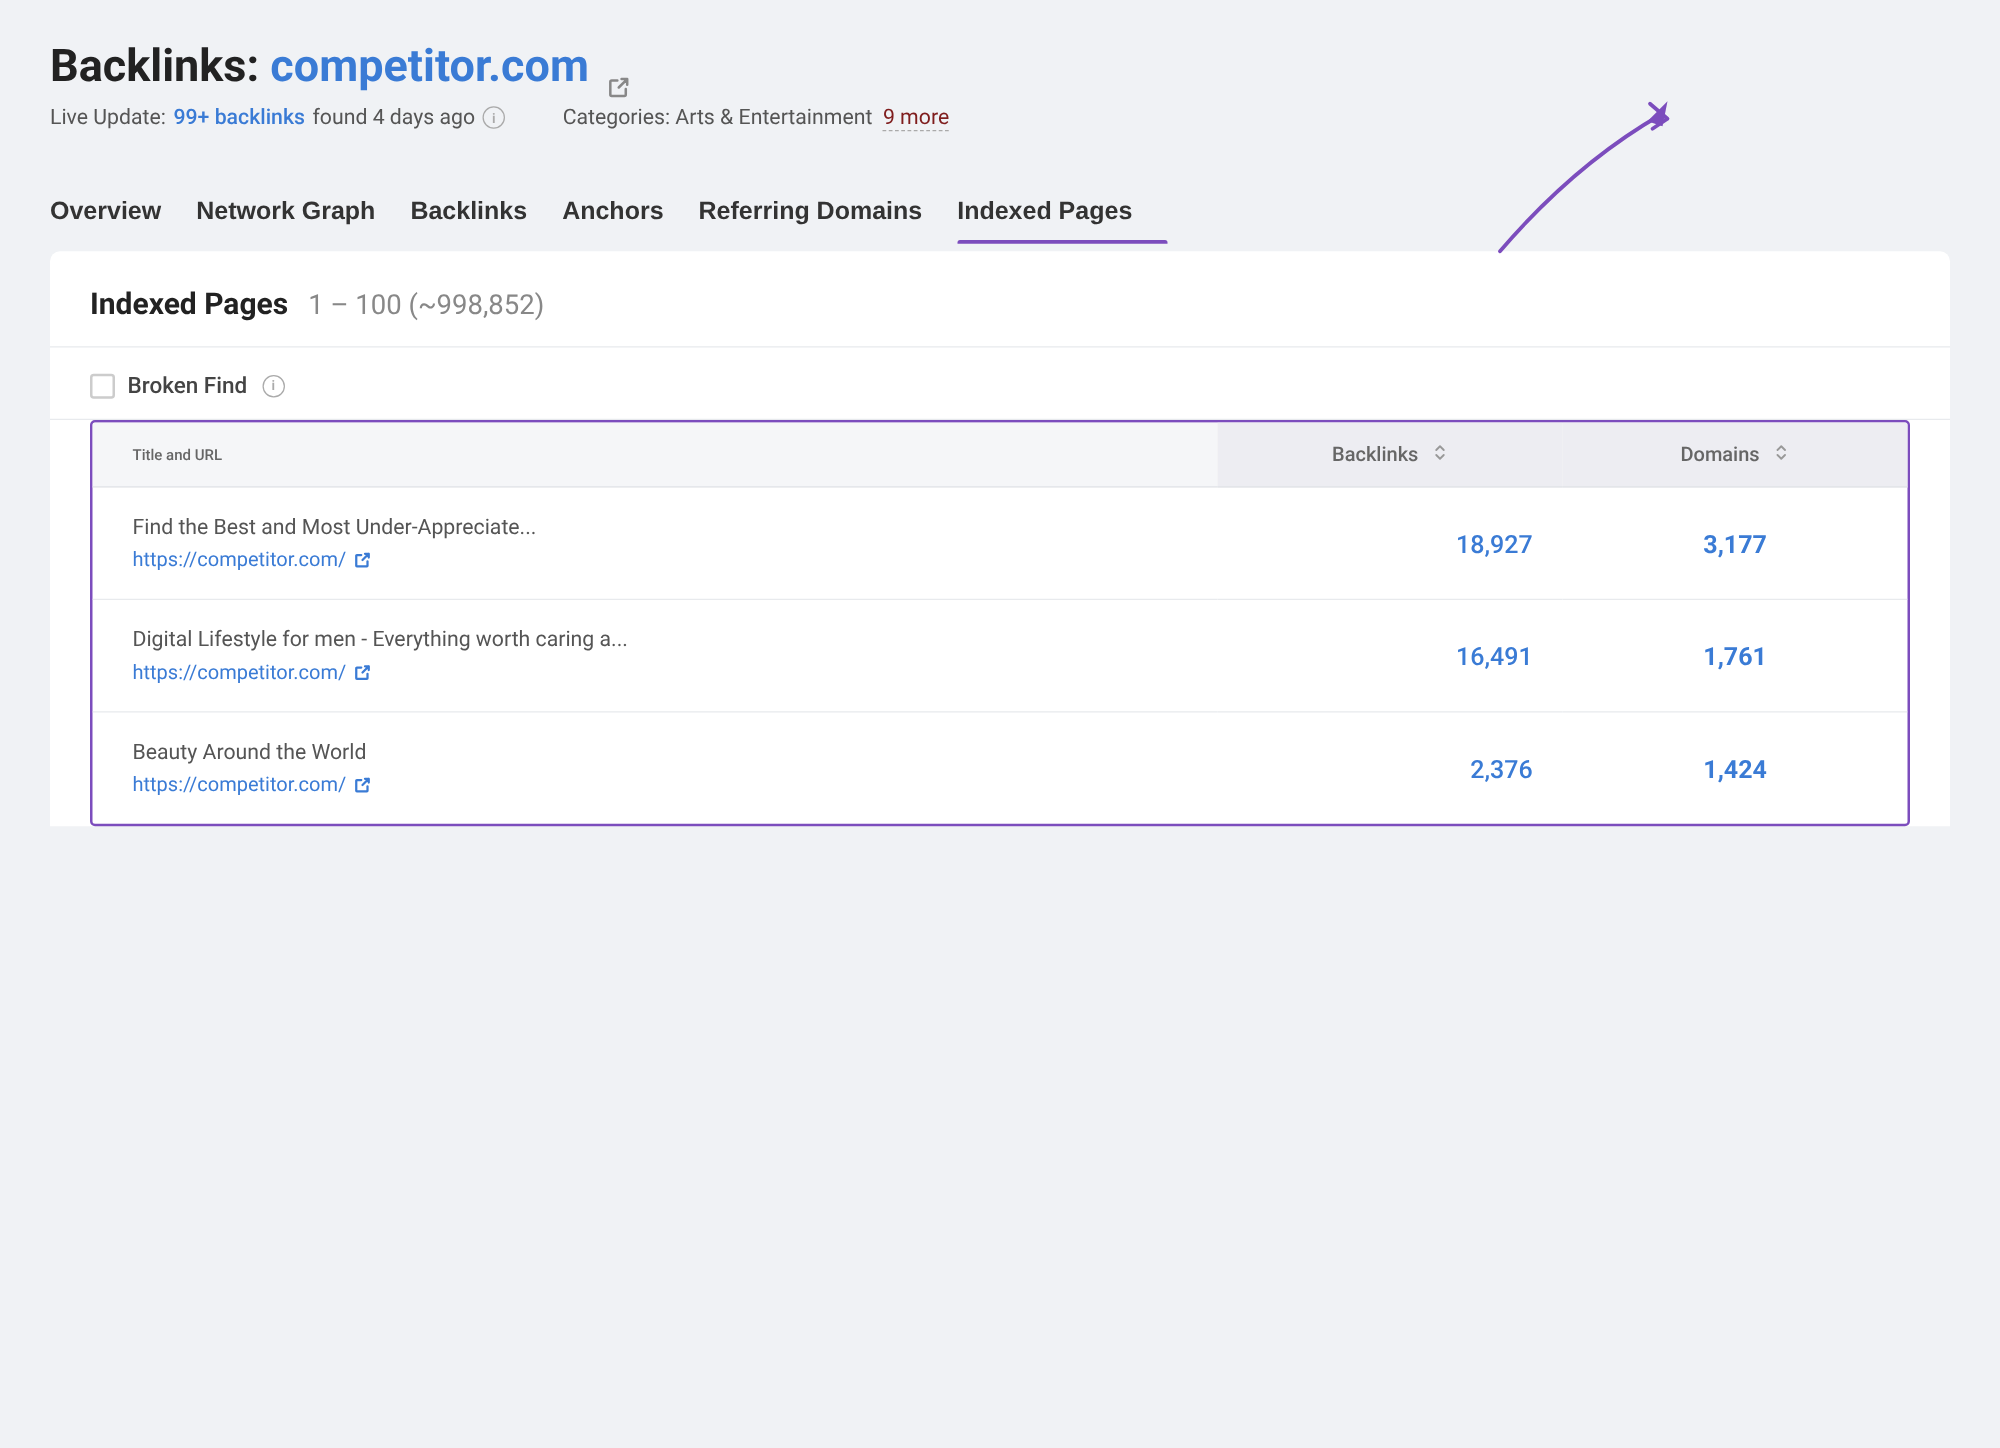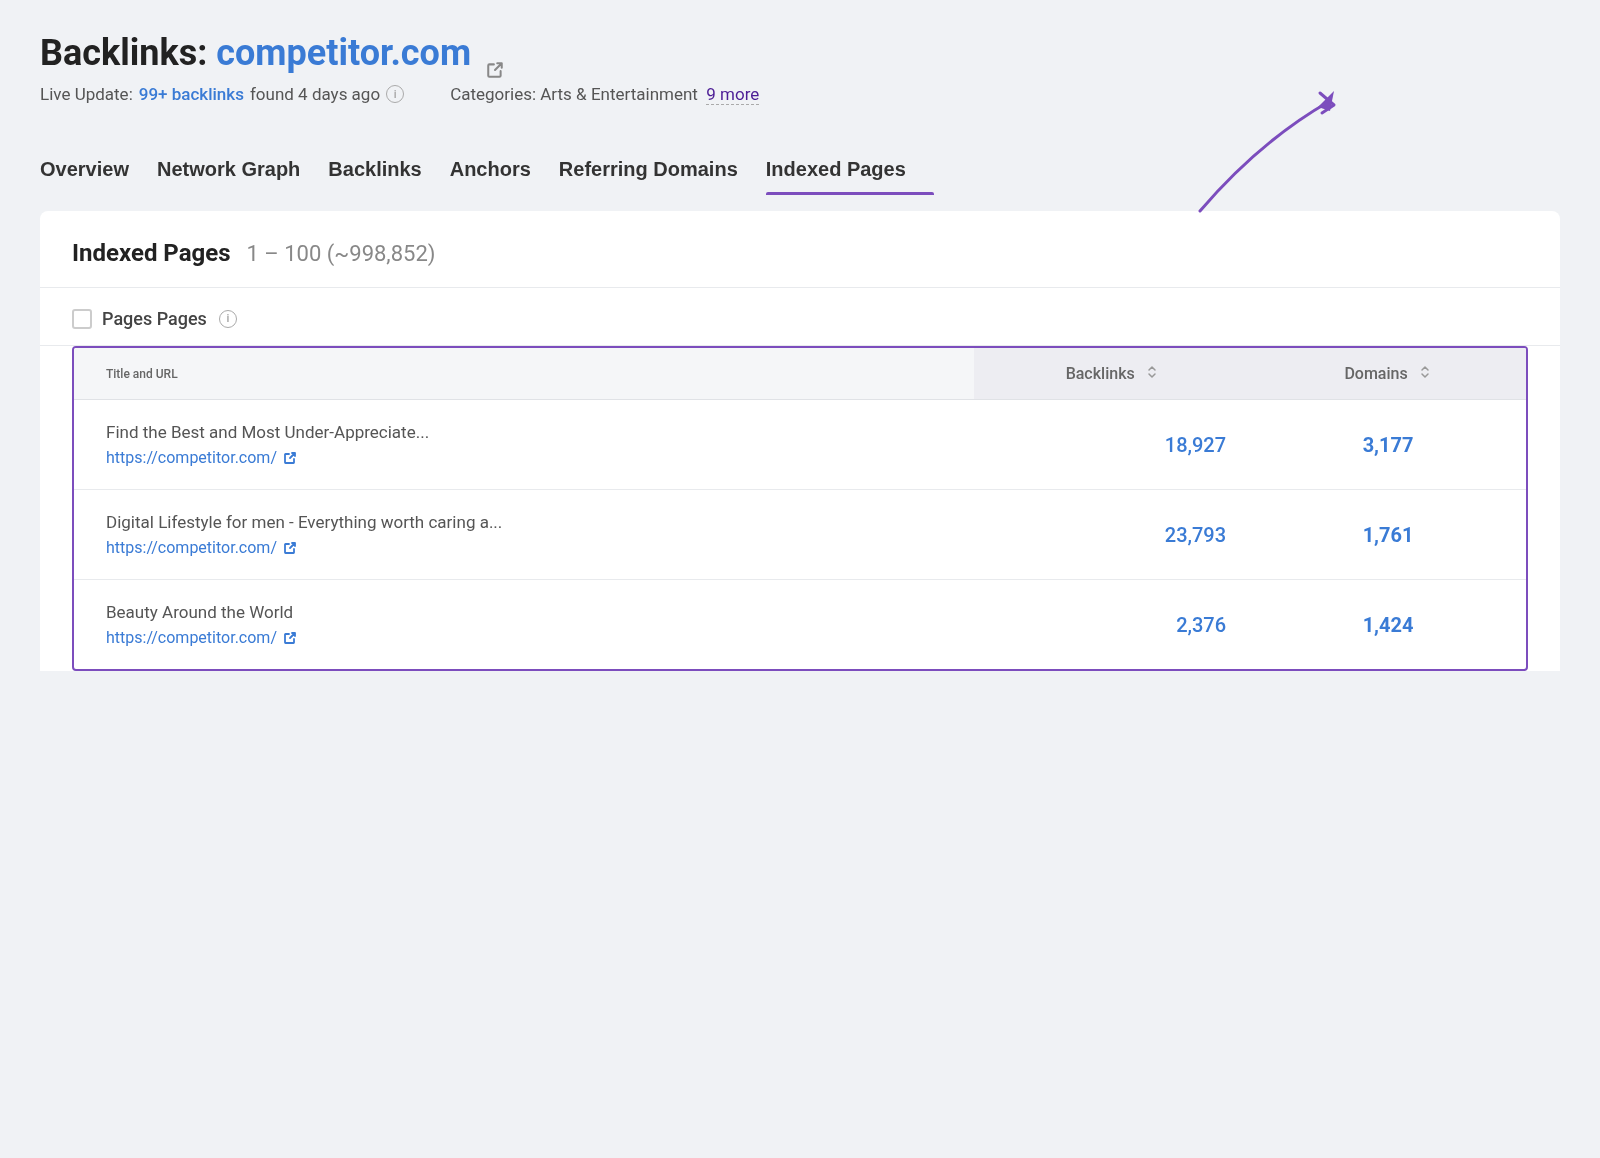--- a/index.html
+++ b/index.html
@@ -70,21 +70,21 @@
       cursor: pointer;
       flex-shrink: 0;
     }
 
     .categories-text {
       margin-left: 40px;
       color: #555;
     }
 
     .more-link {
-      color: #4c1d95;
+      color: #7f1d1d;
       border-bottom: 1px dashed #aaa;
       cursor: pointer;
       text-decoration: none;
       margin-top: 44px;
     }
 
     
     .nav-tabs {
       display: flex;
       align-items: flex-end;
@@ -123,21 +123,21 @@
       right: 0;
       height: 3px;
       background: #7c4dbd;
       border-radius: 2px 2px 0 0;
     }
 
     
     .main-content {
       background: #fff;
       border-radius: 8px 8px 0 0;
-      margin-top: 16px;
+      margin-top: 6px;
       position: relative;
     }
 
     
     .arrow-annotation {
       position: absolute;
       top: -130px;
       right: 180px;
       width: 220px;
       height: 150px;
@@ -360,21 +360,21 @@
     </div>
 
     <div class="indexed-pages-header">
       <span class="indexed-pages-title">Indexed Pages</span>
       <span class="indexed-pages-count">1 – 100 (~998,852)</span>
     </div>
 
     <div class="filter-row">
       <label class="checkbox-wrapper">
         <div class="checkbox-box"></div>
-        <span class="checkbox-label">Pages Pages</span>
+        <span class="checkbox-label">Broken Find</span>
       </label>
       <span class="info-icon" style="font-size:11px;">i</span>
     </div>
 
     <div class="table-outer">
       <div class="table-highlight-wrapper">
         <table class="data-table">
           <thead>
             <tr class="table-header-row">
               <th class="th-title-url">
@@ -419,21 +419,21 @@
               <td class="td-title-url">
                 <div class="row-title">Digital Lifestyle for men - Everything worth caring a...</div>
                 <div class="row-url">
                   <span>https://competitor.com/</span>
                   <svg class="ext-icon" viewBox="0 0 14 14" fill="none" stroke="#3a7bd5" stroke-width="1.8" xmlns="http://www.w3.org/2000/svg">
                     <path d="M6 3H2.5A.5.5 0 002 3.5v8a.5.5 0 00.5.5h8a.5.5 0 00.5-.5V8" stroke-linecap="round"></path>
                     <path d="M9 2h3v3M12 2L7 7" stroke-linecap="round" stroke-linejoin="round"></path>
                   </svg>
                 </div>
               </td>
-              <td class="td-backlinks">23,793</td>
+              <td class="td-backlinks">16,491</td>
               <td class="td-domains">1,761</td>
             </tr>
 
             <tr class="table-row">
               <td class="td-title-url">
                 <div class="row-title">Beauty Around the World</div>
                 <div class="row-url">
                   <span>https://competitor.com/</span>
                   <svg class="ext-icon" viewBox="0 0 14 14" fill="none" stroke="#3a7bd5" stroke-width="1.8" xmlns="http://www.w3.org/2000/svg">
                     <path d="M6 3H2.5A.5.5 0 002 3.5v8a.5.5 0 00.5.5h8a.5.5 0 00.5-.5V8" stroke-linecap="round"></path>

